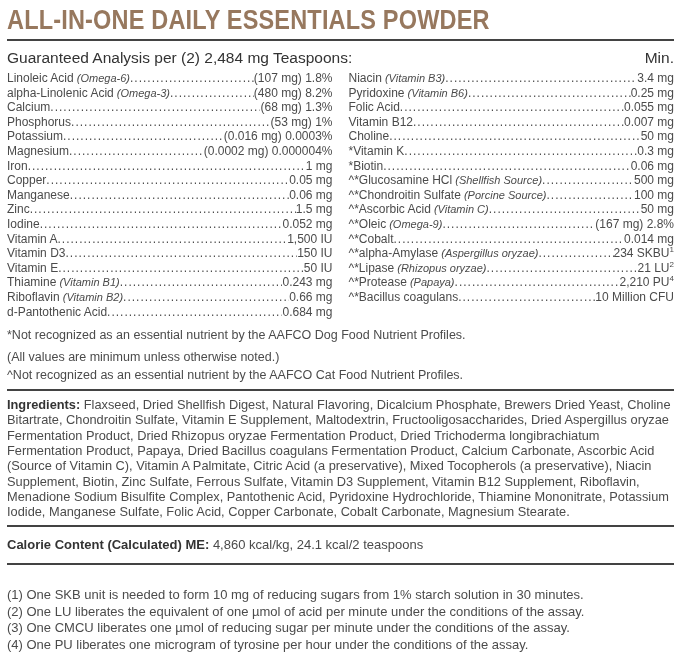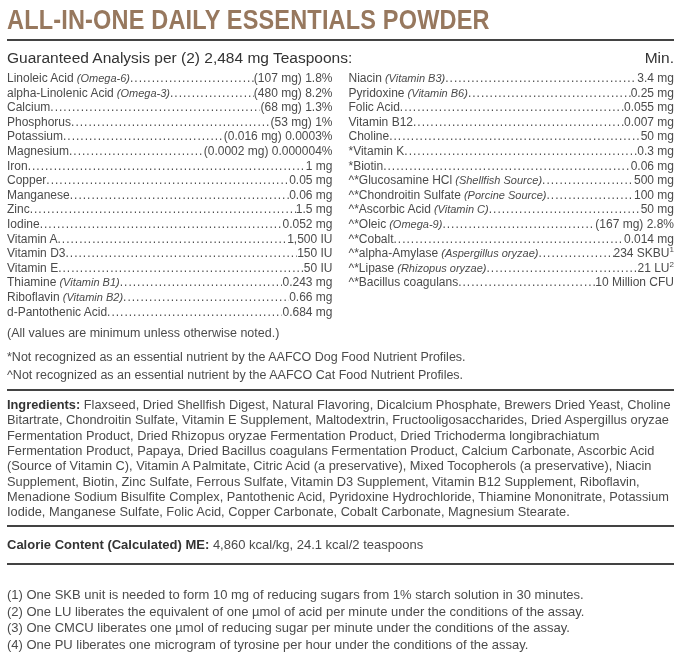--- a/index.html
+++ b/index.html
@@ -267,29 +267,34 @@
           <span class="rname">^*alpha-Amylase<i class="qual"> (Aspergillus oryzae)</i></span>
           <span class="leader"></span>
           <span class="rval">234 SKBU<sup>1</sup></span>
         </div>
         <div class="row">
           <span class="rname">^*Lipase<i class="qual"> (Rhizopus oryzae)</i></span>
           <span class="leader"></span>
           <span class="rval">21 LU<sup>2</sup></span>
         </div>
         <div class="row">
+          <span class="rname">^*Protease<i class="qual"> (Papaya)</i></span>
+          <span class="leader"></span>
+          <span class="rval">2,210 PU<sup>4</sup></span>
+        </div>
+        <div class="row">
           <span class="rname">^*Bacillus coagulans</span>
           <span class="leader"></span>
           <span class="rval">10 Million CFU</span>
         </div>
       </div>
   </div>
 
+  <p class="note note-dog">*Not recognized as an essential nutrient by the AAFCO Dog Food Nutrient Profiles.</p>
   <p class="note note-min">(All values are minimum unless otherwise noted.)</p>
-  <p class="note note-dog">*Not recognized as an essential nutrient by the AAFCO Dog Food Nutrient Profiles.</p>
   <p class="note note-cat">^Not recognized as an essential nutrient by the AAFCO Cat Food Nutrient Profiles.</p>
 
   <hr class="rule rule-2">
 
   <p class="ingredients"><strong>Ingredients:</strong> <span>Flaxseed, Dried Shellfish Digest, Natural Flavoring, Dicalcium Phosphate, Brewers Dried Yeast, Choline Bitartrate, Chondroitin Sulfate, Vitamin E Supplement, Maltodextrin, Fructooligosaccharides, Dried Aspergillus oryzae Fermentation Product, Dried Rhizopus oryzae Fermentation Product, Dried Trichoderma longibrachiatum Fermentation Product, Papaya, Dried Bacillus coagulans Fermentation Product, Calcium Carbonate, Ascorbic Acid (Source of Vitamin C), Vitamin A Palmitate, Citric Acid (a preservative), Mixed Tocopherols (a preservative), Niacin Supplement, Biotin, Zinc Sulfate, Ferrous Sulfate, Vitamin D3 Supplement, Vitamin B12 Supplement, Riboflavin, Menadione Sodium Bisulfite Complex, Pantothenic Acid, Pyridoxine Hydrochloride, Thiamine Mononitrate, Potassium Iodide, Manganese Sulfate, Folic Acid, Copper Carbonate, Cobalt Carbonate, Magnesium Stearate.</span></p>
 
   <hr class="rule rule-3">
 
   <p class="calories"><strong>Calorie Content (Calculated) ME:</strong> <span>4,860 kcal/kg, 24.1 kcal/2 teaspoons</span></p>
 

